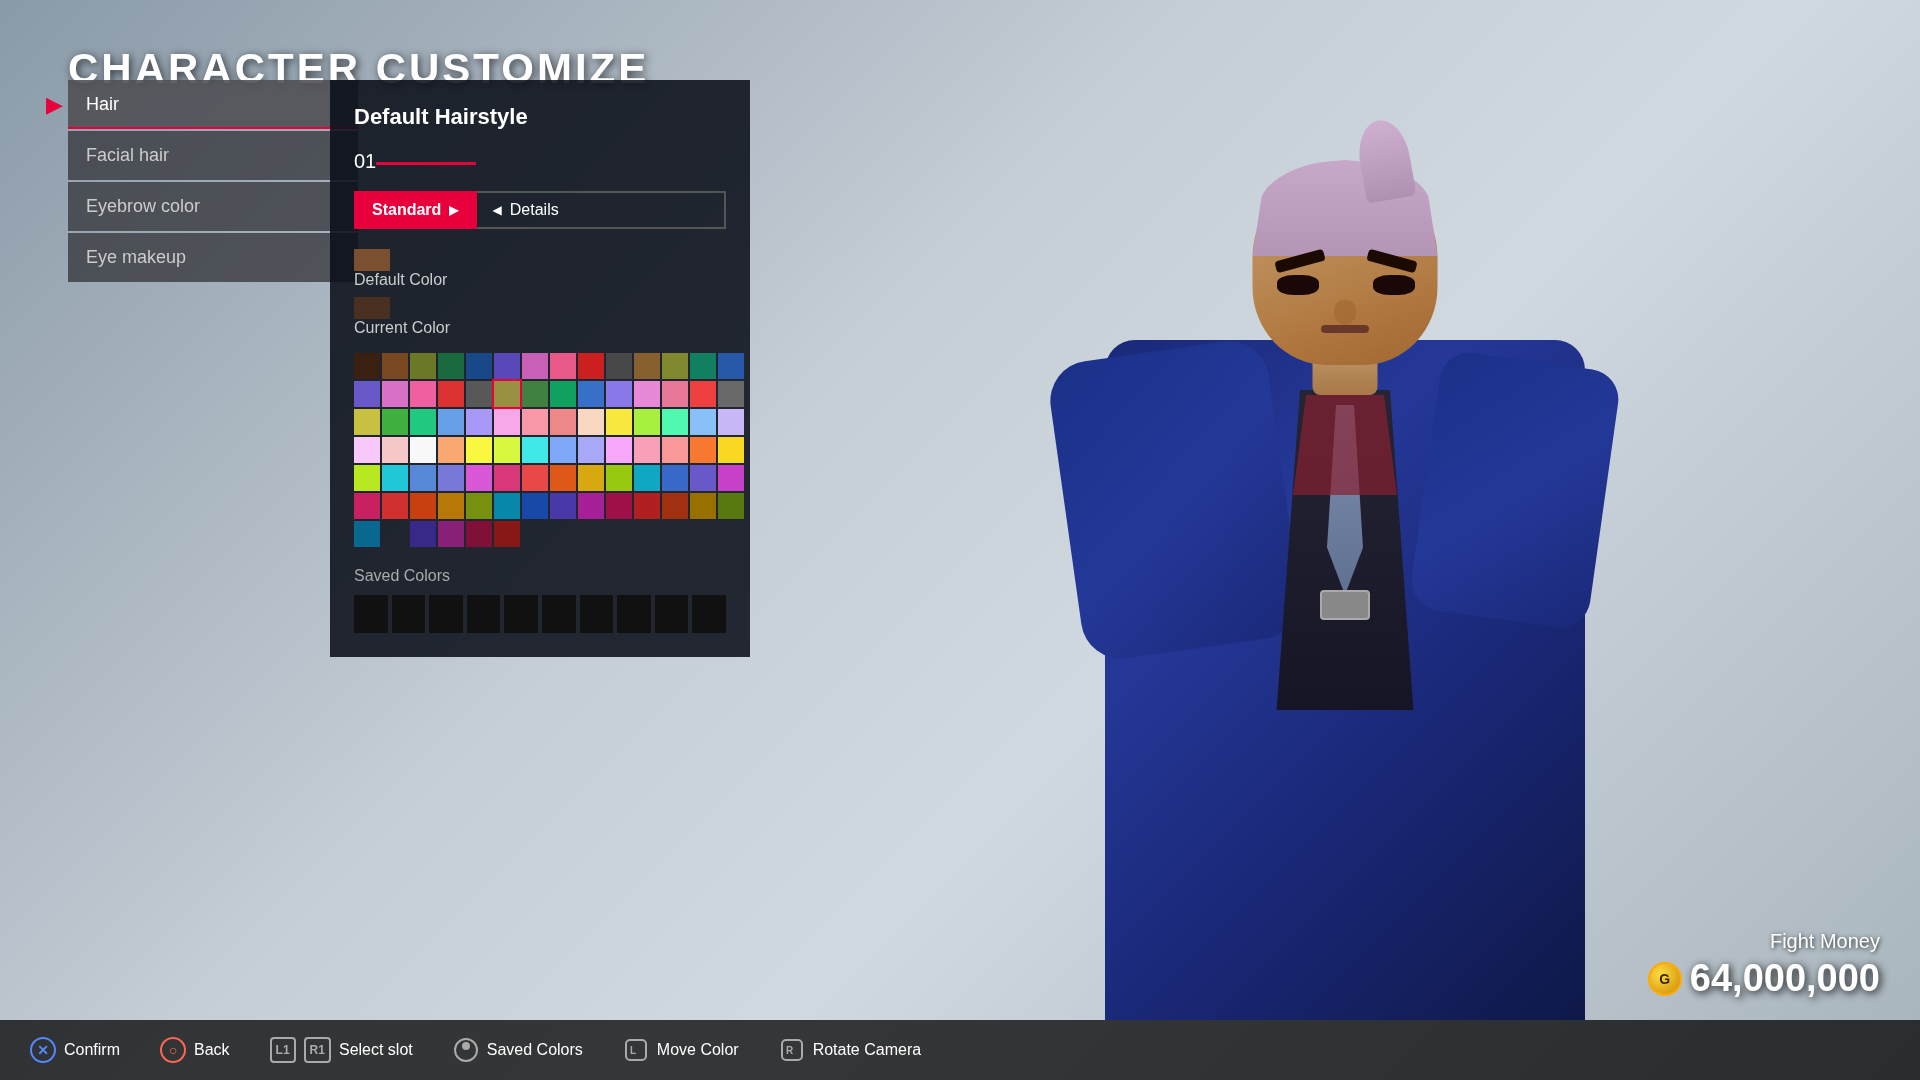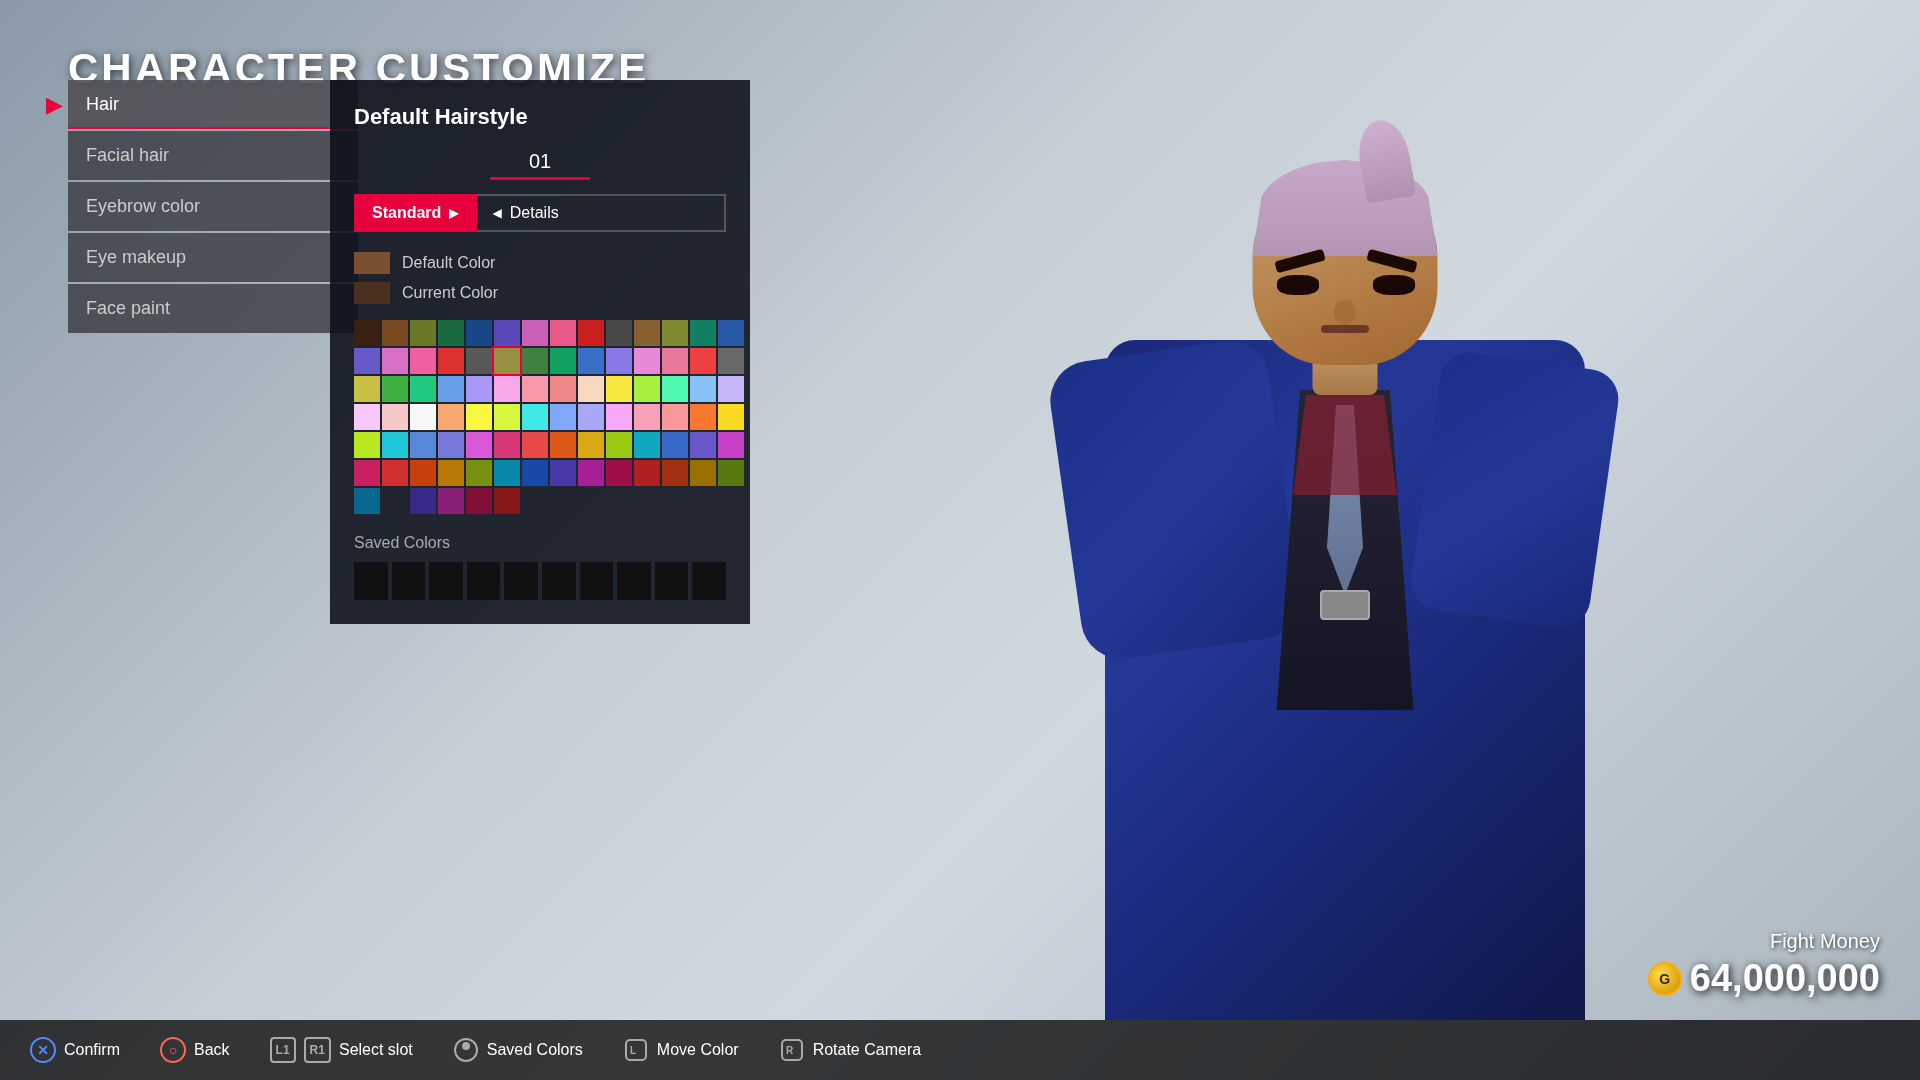--- a/index.html
+++ b/index.html
@@ -90,21 +90,21 @@
     .panel-title {
       color: #ffffff;
       font-size: 22px;
       font-weight: bold;
       margin-bottom: 20px;
     }
 
     
     .number-selector {
       display: flex;
-      flex-direction: column;
+      flex-direction: row;
       align-items: center;
       margin-bottom: 14px;
     }
 
     .number-display {
       color: #ffffff;
       font-size: 20px;
       margin-bottom: 4px;
     }
 
@@ -155,22 +155,22 @@
       font-size: 12px;
     }
 
     
     .color-labels {
       margin-bottom: 16px;
     }
 
     .color-label-row {
       display: flex;
-      align-items: center;
       margin-bottom: 8px;
+      flex-direction: column;
     }
 
     .color-swatch {
       width: 36px;
       height: 22px;
       margin-right: 12px;
     }
 
     .color-label-text {
       color: #cccccc;
@@ -357,23 +357,20 @@
     <span>Hair</span>
   </div>
   <div class="sidebar-item">
     <span>Facial hair</span>
   </div>
   <div class="sidebar-item">
     <span>Eyebrow color</span>
   </div>
   <div class="sidebar-item">
     <span>Eye makeup</span>
-  </div>
-  <div class="sidebar-item">
-    <span>Face paint</span>
   </div>
 </div>
 
 <div class="main-panel">
   <div class="panel-title">Default Hairstyle</div>
 
   <div class="number-selector">
     <div class="number-display">01</div>
     <div class="number-bar"></div>
   </div>

